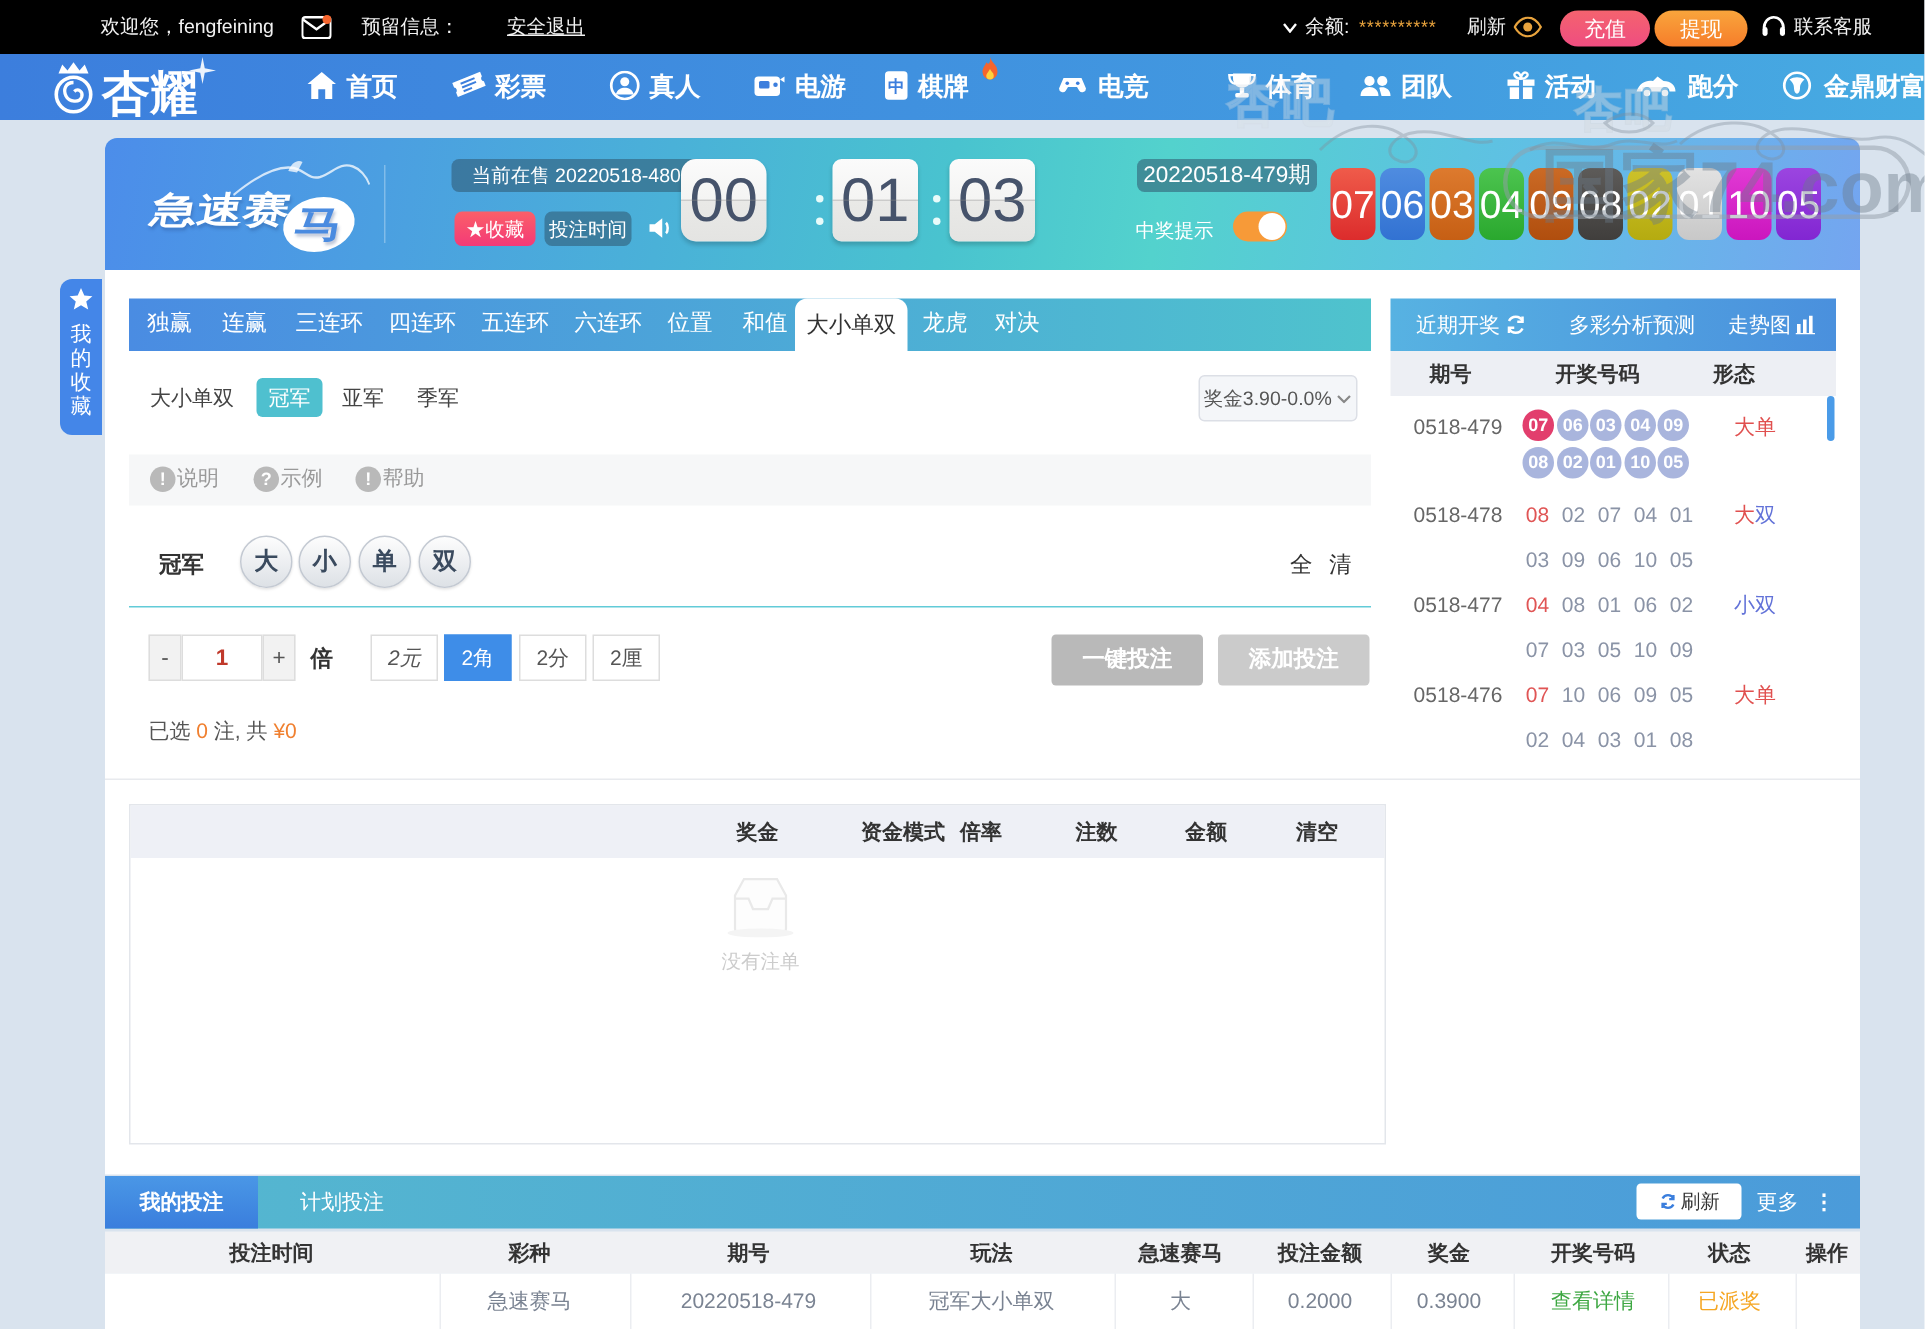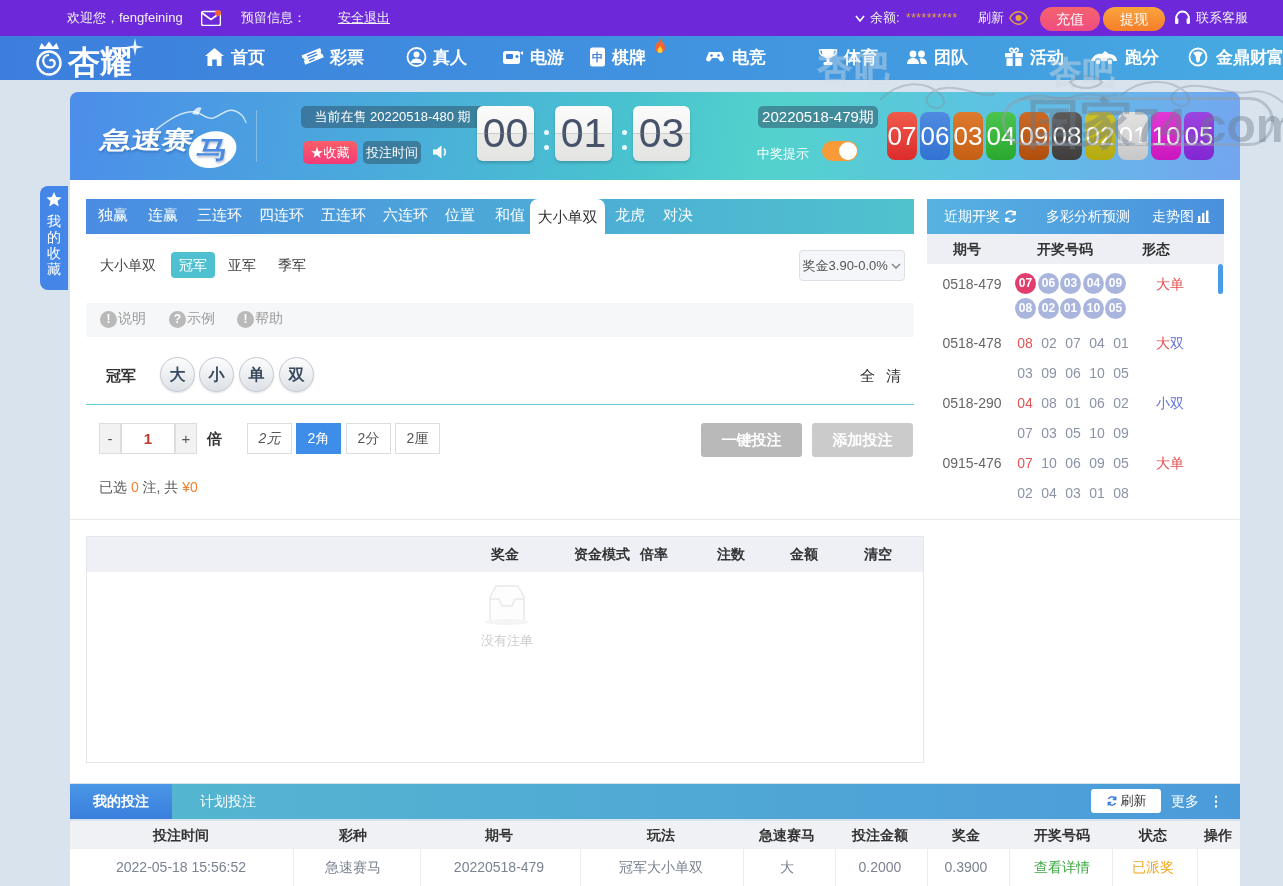--- a/index.html
+++ b/index.html
@@ -1,20 +1,20 @@
 <!DOCTYPE html>
 <html><head>
 <meta charset="utf-8">
 <style>
 * { margin:0; padding:0; box-sizing:border-box; }
 html,body { width:1283px; height:886px; overflow:hidden; }
 body { font-family:"Liberation Sans", sans-serif; background:#d9e3ee; position:relative; }
 .abs { position:absolute; }
 
-#topbar { position:absolute; left:0; top:0; width:1283px; height:36px; background:#6d28d9; color:#f2f2f2; font-size:13px; }
+#topbar { position:absolute; left:0; top:0; width:1283px; height:36px; background:#000000; color:#f2f2f2; font-size:13px; }
 #topbar .it { position:absolute; top:0; line-height:36px; white-space:nowrap; }
 .btn-cz { position:absolute; left:1040px; top:7px; width:60px; height:24px; border-radius:13px; background:linear-gradient(180deg,#f4636f,#ef4d80); color:#fff; font-size:14px; text-align:center; line-height:24px; }
 .btn-tx { position:absolute; left:1103px; top:7px; width:62px; height:24px; border-radius:13px; background:linear-gradient(180deg,#f9a53c,#f67d2a); color:#fff; font-size:14px; text-align:center; line-height:24px; }
 
 #nav { position:absolute; left:0; top:36px; width:1283px; height:44px; background:linear-gradient(90deg,#3c7edd,#429ae0 70%,#47abe2); color:#fff; }
 .nav-item { position:absolute; top:0; height:44px; line-height:44px; font-size:17px; font-weight:bold; white-space:nowrap; }
 .nav-item svg { vertical-align:-4px; margin-right:6px; }
 
 #banner { position:absolute; left:70px; top:92px; width:1170px; height:88px; border-radius:8px 8px 0 0;
   background:linear-gradient(100deg,#4c8dea 0%,#49c3cf 48%,#53d2cd 60%,#5fc0e4 80%,#74a5f0 100%); }
@@ -155,21 +155,21 @@
     </svg>
   <div class="abs" style="left:30px;top:30px;transform:skewX(-10deg) scale(1.18,0.92);transform-origin:left center;color:#fff;font-size:26px;font-weight:bold;text-shadow:1px 2px 2px rgba(30,60,120,0.3);white-space:nowrap;">急速赛<span style="display:inline-block;background:#fff;color:#4a8be0;border-radius:50%;width:40px;height:40px;line-height:40px;font-size:27px;text-align:center;vertical-align:-11px;margin-left:-2px;">马</span></div>
   <div class="abs" style="left:186px;top:18px;width:1px;height:52px;background:rgba(255,255,255,0.3);"></div>
   <div class="badge-dark" style="left:231px;top:14px;width:183px;height:22px;line-height:22px;font-size:13px;">当前在售 20220518-480 期</div>
   <div class="abs" style="left:233px;top:49px;width:54px;height:23px;border-radius:5px;background:linear-gradient(180deg,#fa5f68,#f43a78);color:#fff;font-size:13px;text-align:center;line-height:23px;">★收藏</div>
   <div class="badge-dark" style="left:293px;top:49px;width:58px;height:23px;line-height:23px;font-size:13px;">投注时间</div>
   <svg class="abs" style="left:362px;top:52px;" width="17" height="16" viewBox="0 0 17 16">
       <path d="M1 5.5 h3.5 L9.5 1.5 v13 L4.5 10.5 H1 Z" fill="#fff"></path>
       <path d="M12 4.5 C13.5 6 13.5 10 12 11.5" fill="none" stroke="#fff" stroke-width="1.7"></path>
     </svg>
-  <div class="clockcard" style="left:407px;">00<i class="seam"></i></div>
+  <div class="clockcard" style="left:384px;border-radius:10px;">00<i class="seam"></i></div>
   <div class="colon" style="left:474px;">
       <i style="top:38px;"></i>
       <i style="top:53px;"></i>
     </div>
   <div class="clockcard" style="left:485px;">01<i class="seam"></i></div>
   <div class="colon" style="left:552px;">
       <i style="top:38px;"></i>
       <i style="top:53px;"></i>
     </div>
   <div class="clockcard" style="left:563px;">03<i class="seam"></i></div>
@@ -315,33 +315,33 @@
       <div class="rp-num" style="left:967px;top:155px;">02</div>
       <div class="rp-num" style="left:991px;top:155px;">07</div>
       <div class="rp-num" style="left:1015px;top:155px;">04</div>
       <div class="rp-num" style="left:1039px;top:155px;">01</div>
     <div class="rp-num" style="left:943px;top:185px;">03</div>
       <div class="rp-num" style="left:967px;top:185px;">09</div>
       <div class="rp-num" style="left:991px;top:185px;">06</div>
       <div class="rp-num" style="left:1015px;top:185px;">10</div>
       <div class="rp-num" style="left:1039px;top:185px;">05</div>
     <div class="rp-xt" style="top:155px;"><span class="red">大</span><span class="blue">双</span></div>
-    <div class="rp-qh" style="top:215px;">0518-290</div>
+    <div class="rp-qh" style="top:215px;">0518-477</div>
     <div class="rp-num" style="left:943px;top:215px;color:#e05555;">04</div>
       <div class="rp-num" style="left:967px;top:215px;">08</div>
       <div class="rp-num" style="left:991px;top:215px;">01</div>
       <div class="rp-num" style="left:1015px;top:215px;">06</div>
       <div class="rp-num" style="left:1039px;top:215px;">02</div>
     <div class="rp-num" style="left:943px;top:245px;">07</div>
       <div class="rp-num" style="left:967px;top:245px;">03</div>
       <div class="rp-num" style="left:991px;top:245px;">05</div>
       <div class="rp-num" style="left:1015px;top:245px;">10</div>
       <div class="rp-num" style="left:1039px;top:245px;">09</div>
     <div class="rp-xt" style="top:215px;"><span class="blue">小双</span></div>
-    <div class="rp-qh" style="top:275px;">0915-476</div>
+    <div class="rp-qh" style="top:275px;">0518-476</div>
     <div class="rp-num" style="left:943px;top:275px;color:#e05555;">07</div>
       <div class="rp-num" style="left:967px;top:275px;">10</div>
       <div class="rp-num" style="left:991px;top:275px;">06</div>
       <div class="rp-num" style="left:1015px;top:275px;">09</div>
       <div class="rp-num" style="left:1039px;top:275px;">05</div>
     <div class="rp-num" style="left:943px;top:305px;">02</div>
       <div class="rp-num" style="left:967px;top:305px;">04</div>
       <div class="rp-num" style="left:991px;top:305px;">03</div>
       <div class="rp-num" style="left:1015px;top:305px;">01</div>
       <div class="rp-num" style="left:1039px;top:305px;">08</div>
@@ -368,21 +368,20 @@
     <span class="bhc" style="left:389px;width:80px;">期号</span>
     <span class="bhc" style="left:551px;width:80px;">玩法</span>
     <span class="bhc" style="left:677px;width:80px;">急速赛马</span>
     <span class="bhc" style="left:770px;width:80px;">投注金额</span>
     <span class="bhc" style="left:866px;width:60px;">奖金</span>
     <span class="bhc" style="left:952px;width:80px;">开奖号码</span>
     <span class="bhc" style="left:1053px;width:60px;">状态</span>
     <span class="bhc" style="left:1128px;width:40px;">操作</span>
   </div>
   <div class="abs" style="left:0;top:65px;width:1170px;height:37px;background:#fff;font-size:14px;color:#7a8392;">
-    <span class="brc" style="left:31px;width:160px;">2022-05-18 15:56:52</span>
     <span class="brc" style="left:243px;width:80px;">急速赛马</span>
     <span class="brc" style="left:379px;width:100px;">20220518-479</span>
     <span class="brc" style="left:541px;width:100px;">冠军大小单双</span>
     <span class="brc" style="left:687px;width:60px;">大</span>
     <span class="brc" style="left:780px;width:60px;">0.2000</span>
     <span class="brc" style="left:866px;width:60px;">0.3900</span>
     <span class="brc" style="left:952px;width:80px;color:#3da742;">查看详情</span>
     <span class="brc" style="left:1053px;width:60px;color:#f5a623;">已派奖</span>
     <i class="bvl" style="left:223px;"></i>
       <i class="bvl" style="left:350px;"></i>

